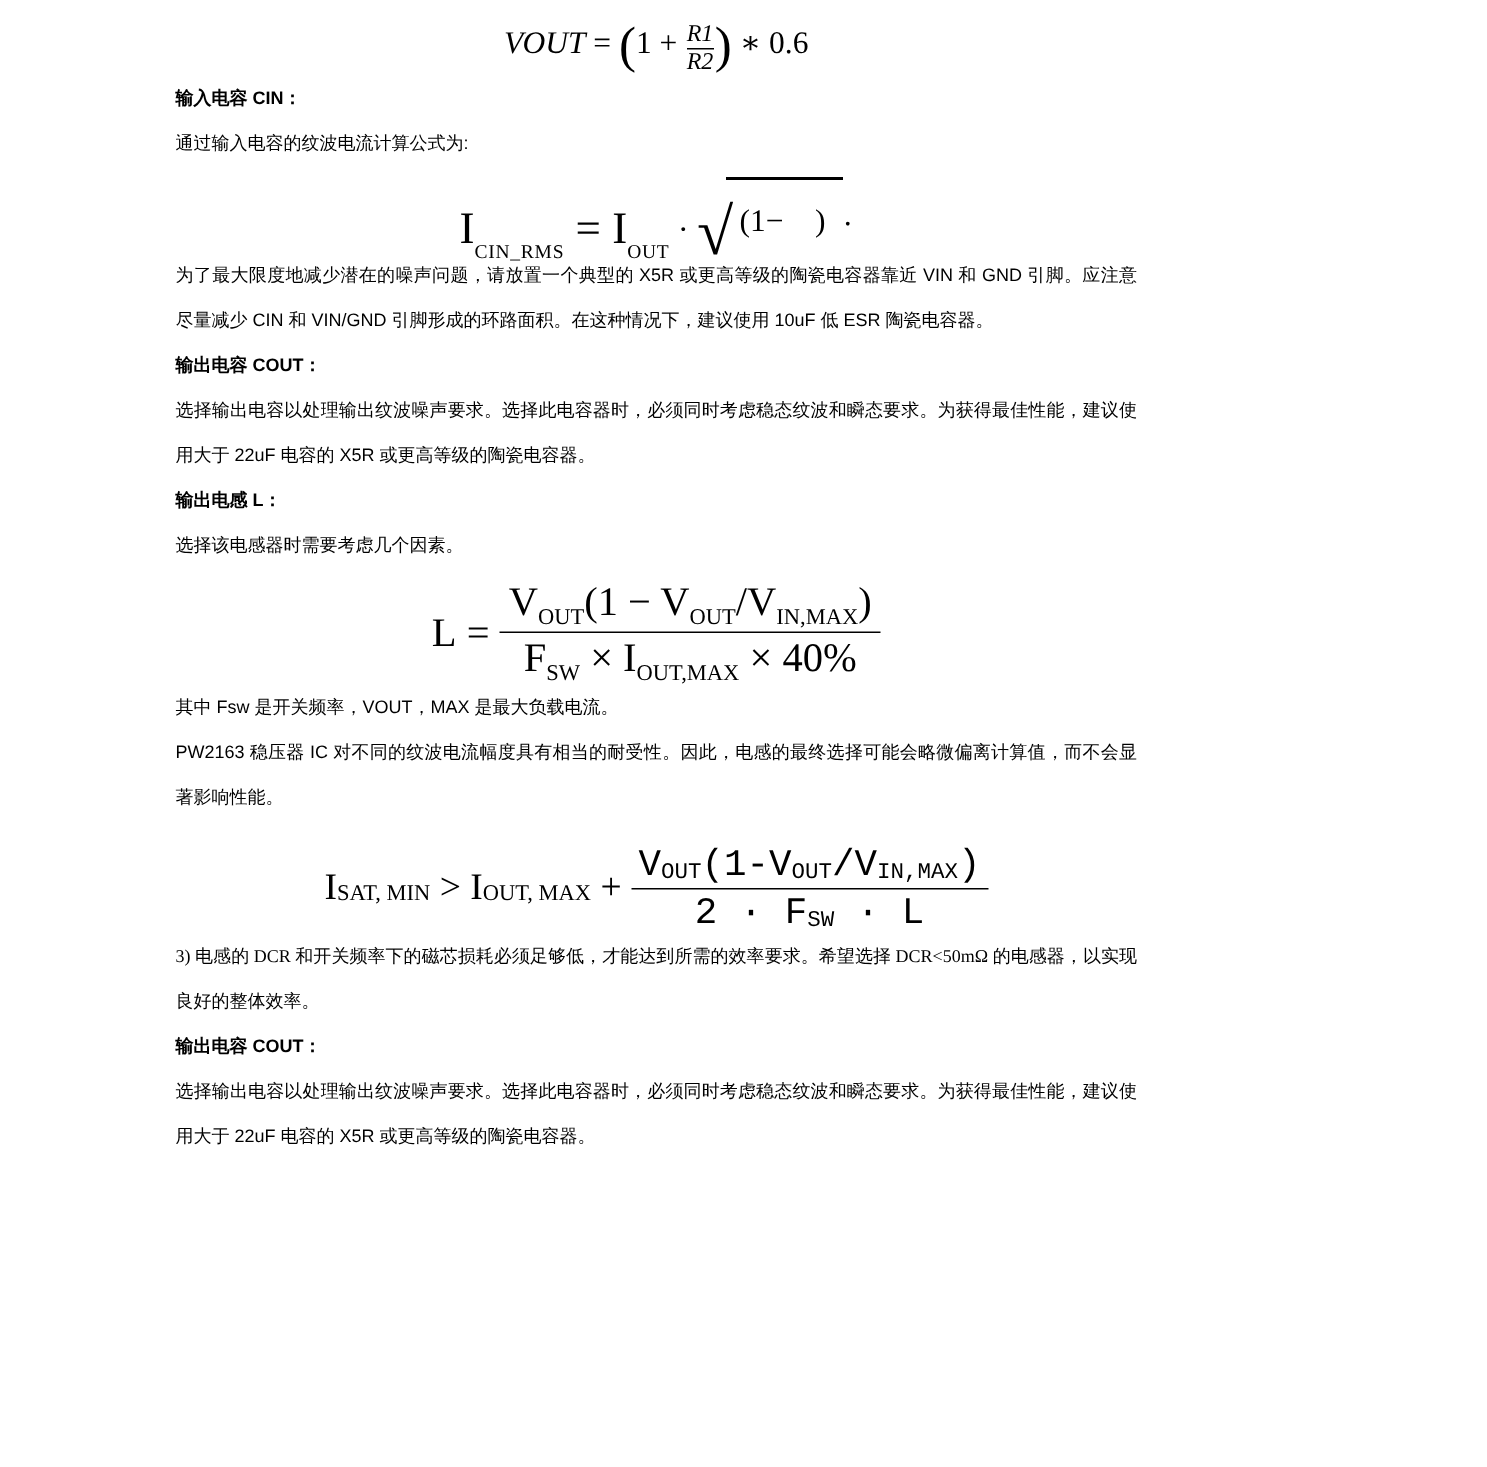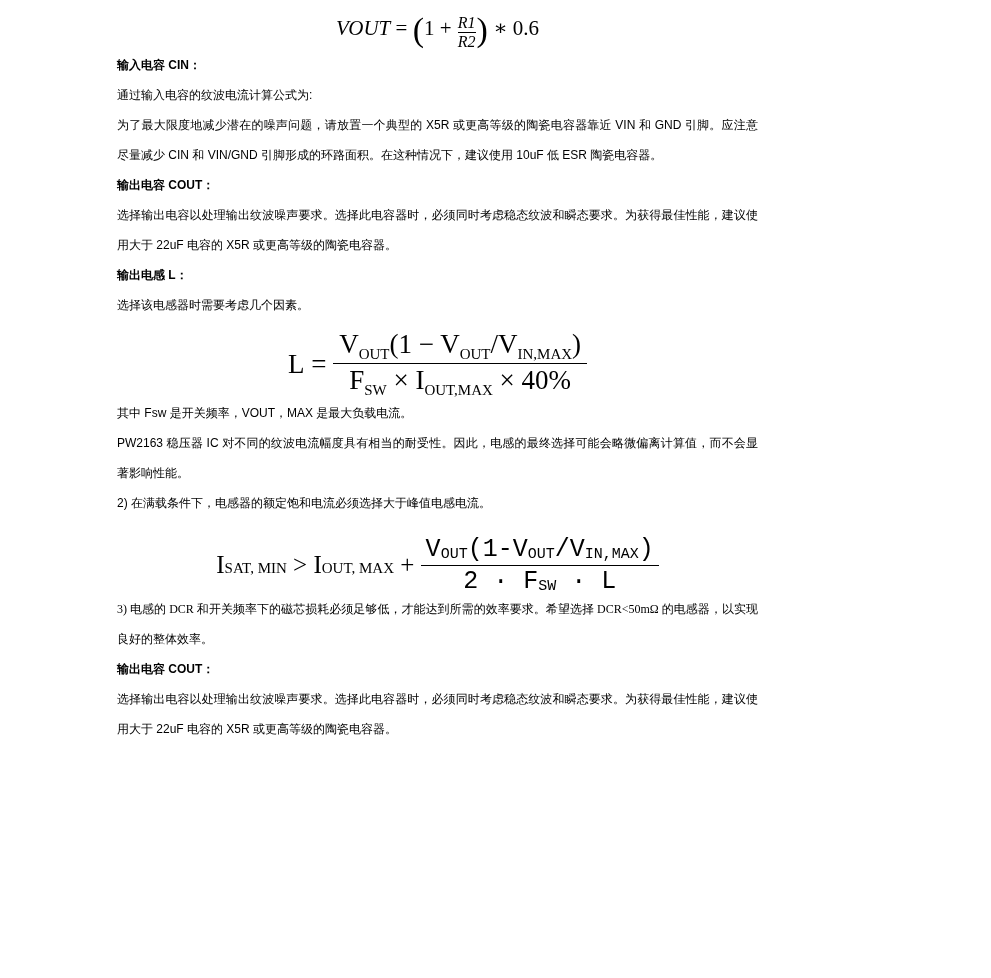--- a/index.html
+++ b/index.html
@@ -87,36 +87,38 @@
 <div class="page">
   <div class="content">
 
     <div class="formula f-vout">
       <span class="mid it ws">VOUT</span><span class="mid ws"> = </span><span class="paren ws">(</span><span class="mid ws">1 + </span><span class="frac it"><span class="fnum">R1</span><span class="fden">R2</span></span><span class="paren ws">)</span><span class="mid ws"> ∗ 0.6</span>
     </div>
 
     <h2 class="sec m-h1">输入电容 CIN：</h2>
     <p class="body">通过输入电容的纹波电流计算公式为:</p>
 
+    <div class="formula f-icin">
+      <span class="ws">I</span><span class="sub ws">CIN_RMS</span><span class="ws"> = </span><span class="ws">I</span><span class="sub ws">OUT</span><span class="op ws"> · </span><span class="sqrt ws">√</span><span class="radicand"> (1−    ) </span><span class="tail ws">·</span>
+    </div>
 
     <p class="body m-p2">为了最大限度地减少潜在的噪声问题，请放置一个典型的 X5R 或更高等级的陶瓷电容器靠近 VIN 和 GND 引脚。应注意尽量减少 CIN 和 VIN/GND 引脚形成的环路面积。在这种情况下，建议使用 10uF 低 ESR 陶瓷电容器。</p>
 
     <h2 class="sec m-h2">输出电容 COUT：</h2>
     <p class="body">选择输出电容以处理输出纹波噪声要求。选择此电容器时，必须同时考虑稳态纹波和瞬态要求。为获得最佳性能，建议使用大于 22uF 电容的 X5R 或更高等级的陶瓷电容器。</p>
 
     <h2 class="sec m-h3">输出电感 L：</h2>
     <p class="body">选择该电感器时需要考虑几个因素。</p>
 
     <div class="formula f-l">
       <span class="mid ws">L</span><span class="mid ws"> = </span><span class="frac"><span class="fnum"><span class="ws">V</span><span class="sub ws">OUT</span><span class="ws">(1 − V</span><span class="sub ws">OUT</span><span class="ws">/V</span><span class="sub ws">IN,MAX</span><span class="ws">)</span></span><span class="fden"><span class="ws">F</span><span class="sub ws">SW</span><span class="ws"> × I</span><span class="sub ws">OUT,MAX</span><span class="ws"> × </span><span class="ws">40%</span></span></span>
     </div>
 
     <p class="body m-p6">其中 Fsw 是开关频率，VOUT，MAX 是最大负载电流。</p>
     <p class="body">PW2163 稳压器 IC 对不同的纹波电流幅度具有相当的耐受性。因此，电感的最终选择可能会略微偏离计算值，而不会显著影响性能。</p>
-    <p class="body">2) 在满载条件下，电感器的额定饱和电流必须选择大于峰值电感电流。</p>
 
     <div class="formula f-isat">
       <span class="mid ws">I</span><span class="mid sub ws">SAT, MIN</span><span class="mid ws"> &gt; </span><span class="mid ws">I</span><span class="mid sub ws">OUT, MAX</span><span class="mid ws"> + </span><span class="frac"><span class="fnum"><span class="ws">V</span><span class="sub ws">OUT</span><span class="ws">(1-V</span><span class="sub ws">OUT</span><span class="ws">/V</span><span class="sub ws">IN,MAX</span><span class="ws">)</span></span><span class="fden"><span class="ws">2 · F</span><span class="sub ws">SW</span><span class="ws"> · L</span></span></span>
     </div>
 
     <p class="body m-p9">3) 电感的 DCR 和开关频率下的磁芯损耗必须足够低，才能达到所需的效率要求。希望选择 DCR&lt;50mΩ 的电感器，以实现良好的整体效率。</p>
 
     <h2 class="sec m-h4">输出电容 COUT：</h2>
     <p class="body">选择输出电容以处理输出纹波噪声要求。选择此电容器时，必须同时考虑稳态纹波和瞬态要求。为获得最佳性能，建议使用大于 22uF 电容的 X5R 或更高等级的陶瓷电容器。</p>
 

